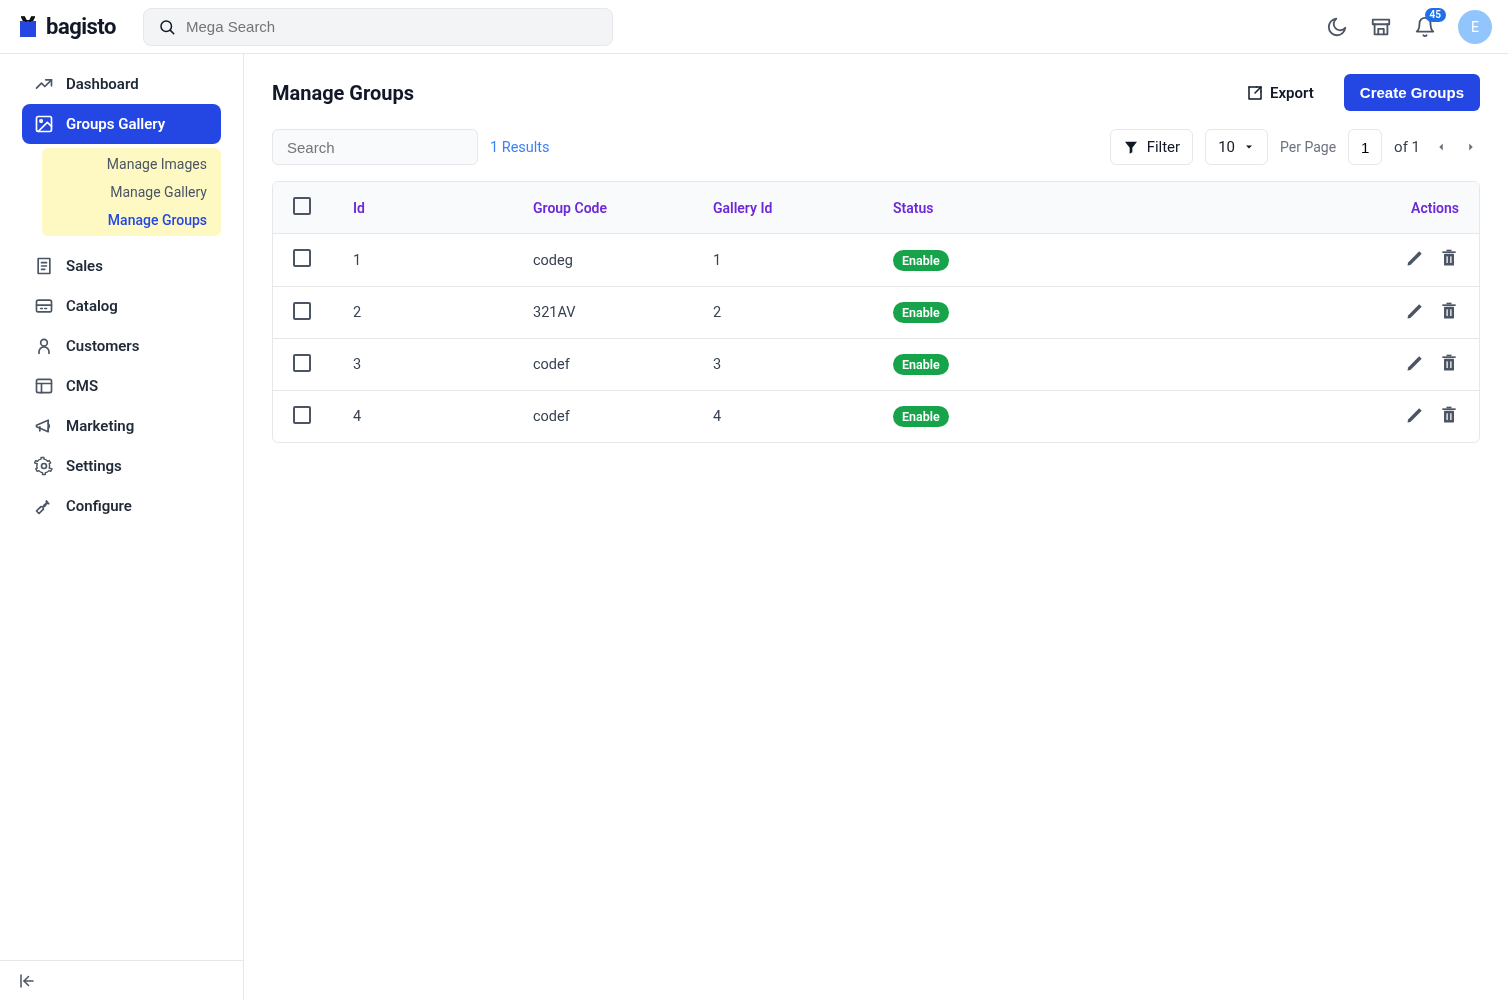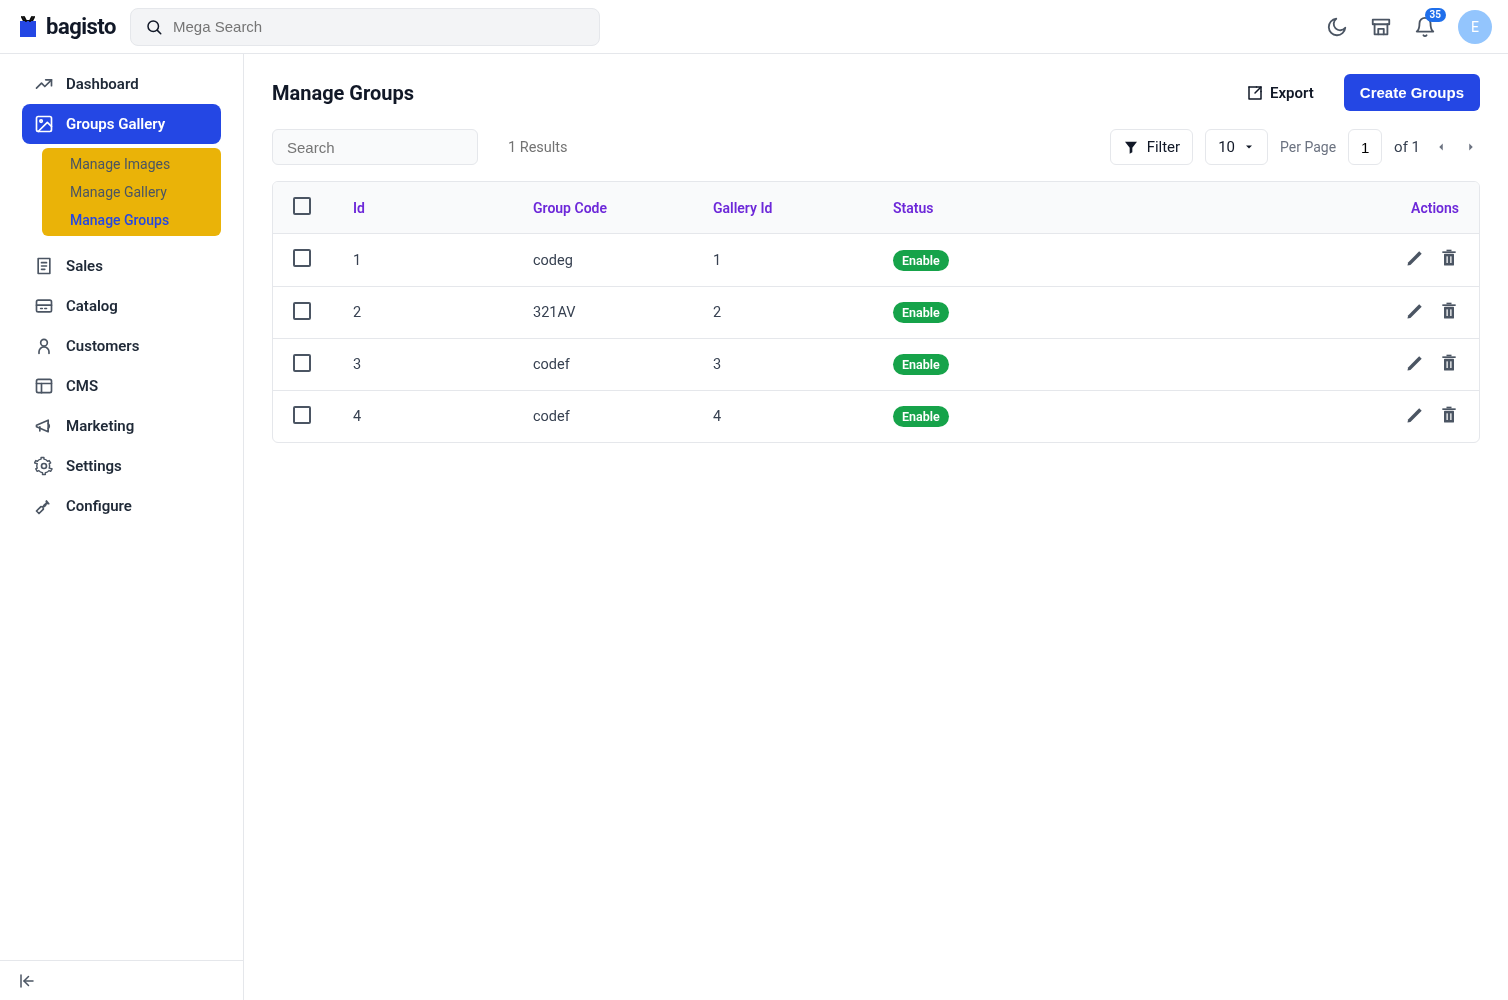--- a/index.html
+++ b/index.html
@@ -20,21 +20,21 @@
     background: #fff;
     font-size: 14px;
   }
   
   .topbar {
     display: flex;
     align-items: center;
     height: 54px;
     padding: 0 16px;
     border-bottom: 1px solid var(--border);
-    gap: 4px;
+    gap: 17px;
   }
   .logo {
     display: flex;
     align-items: center;
     font-weight: 700;
     font-size: 22px;
     letter-spacing: -0.5px;
     width: 110px;
     flex-shrink: 0;
   }
@@ -108,23 +108,24 @@
   }
   .nav-item svg { width: 20px; height: 20px; color:#4B5563; flex-shrink:0;}
   .nav-item.active { background: var(--brand); color:#fff; }
   .nav-item.active svg { color:#fff; }
   .subnav {
     margin-left: 20px;
     margin-top: 4px;
     margin-bottom: 10px;
     display: flex;
     flex-direction: column;
-    background: #eab308;
+    background: #fef9c3;
     border-radius: 6px;
     padding: 2px 0;
+    align-items: flex-end;
   }
   .subnav-item {
     padding: 6px 14px 6px 28px;
     font-size: 14px;
     color: #4B5563;
     cursor: pointer;
     font-weight: 400;
   }
   .subnav-item.active { color: #2447E4; font-weight: 500; }
   .sidebar-footer {
@@ -158,21 +159,21 @@
   .toolbar { display:flex; align-items:center; gap:12px; margin-bottom:16px; }
   .search-box {
     display:flex; align-items:center;
     border:1px solid var(--border);
     height:36px; border-radius:6px;
     background:#F9FAFB;
     padding:0 24px 0 12px;
     width: 206px;
   }
   .search-box input { border:none; background:transparent; outline:none; flex:1; font-size:15px; color:#111827; }
-  .results-text { color:#737373; font-size:14.5px;margin-left:18px; }
+  .results-text { color:#3b82f6; font-size:14.5px; }
   .toolbar-spacer { flex:1; }
   .filter-btn, .perpage-select, .page-input {
     height:36px;
     border:1px solid var(--border);
     border-radius:6px;
     background:#fff;
     display:flex;
     align-items:center;
     padding: 0 12px;
     gap:8px;
@@ -257,21 +258,21 @@
           <rect x="3" y="4" width="18" height="5"></rect>
           <path d="M5 9v11h14V9"></path>
           <path d="M9 20v-6h6v6"></path>
         </svg>
     </div>
     <div class="icon-btn">
       <svg width="22" height="22" viewBox="0 0 24 24">
           <path d="M18 8a6 6 0 10-12 0c0 7-3 9-3 9h18s-3-2-3-9"></path>
           <path d="M13.7 21a2 2 0 01-3.4 0"></path>
         </svg>
-      <span class="badge">35</span>
+      <span class="badge">45</span>
     </div>
     <div class="avatar">
       <span>E</span>
     </div>
   </div>
 </div>
 
 <div class="layout">
 
   <div class="sidebar">

